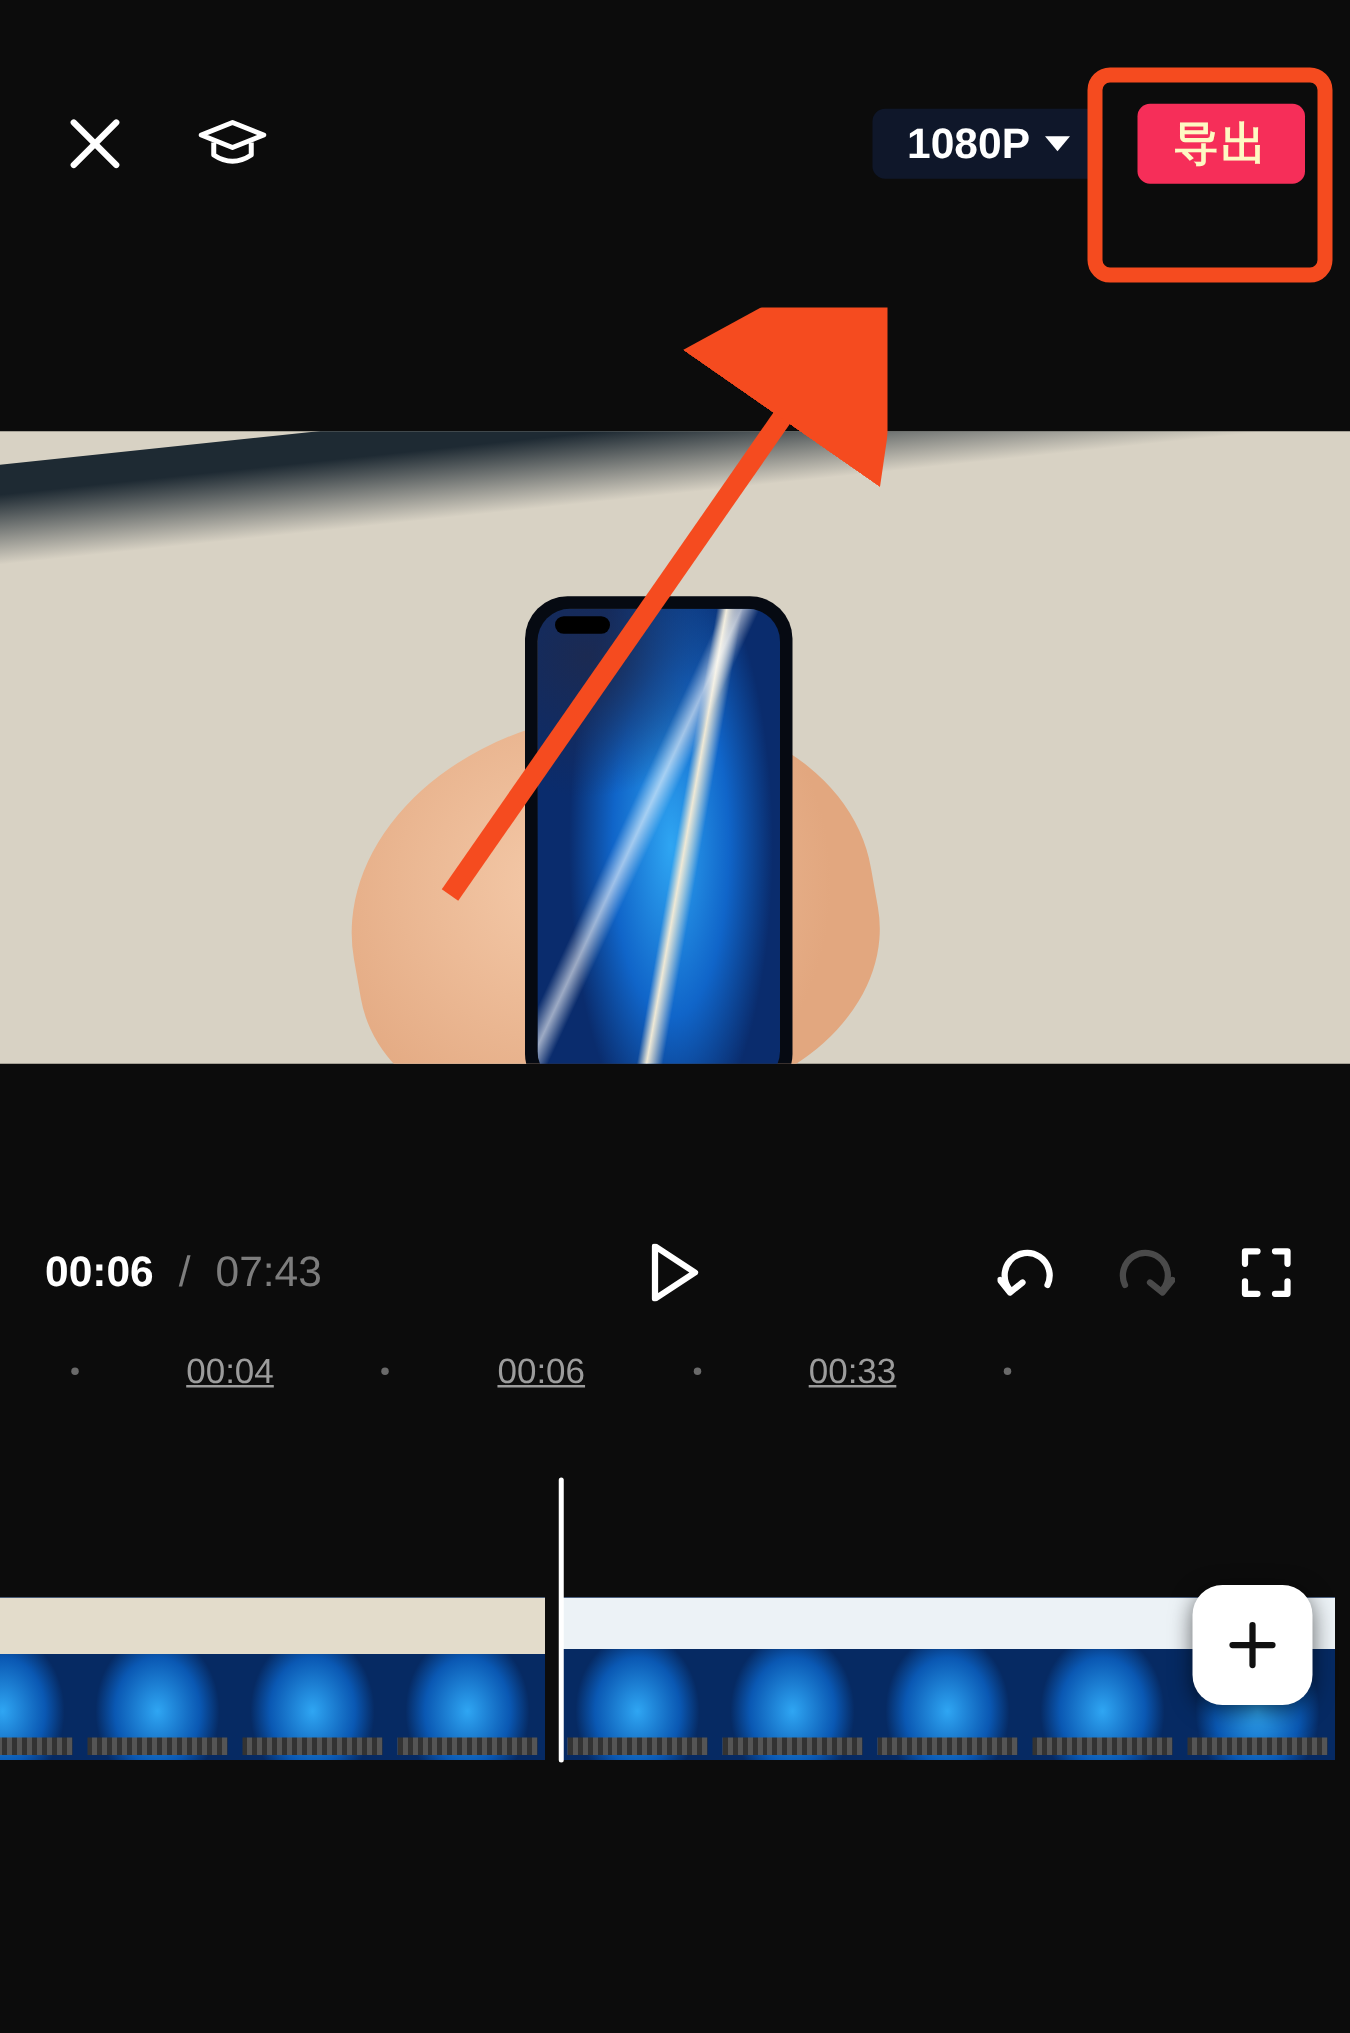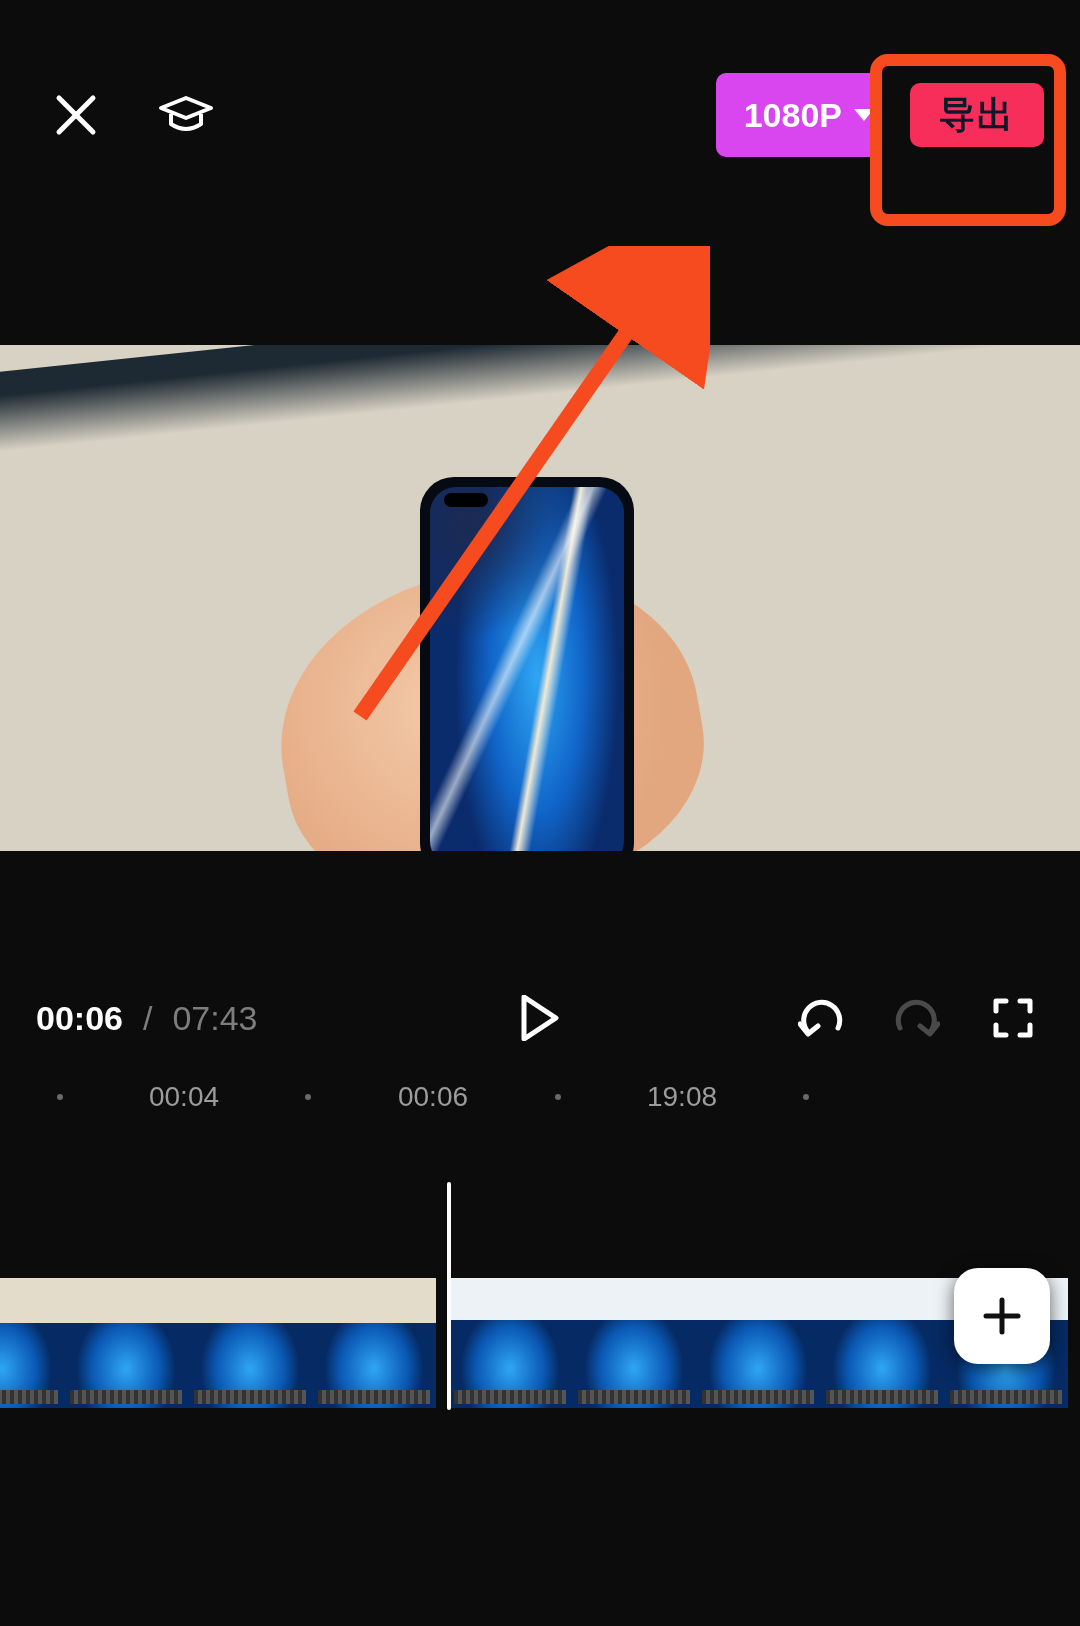--- a/index.html
+++ b/index.html
@@ -34,45 +34,45 @@
     }
     .icon-btn {
       width: 64px; height: 64px;
       display:flex; align-items:center; justify-content:center;
       color:#fff;
     }
     .close-icon { margin-right: 46px;}
     .spacer { flex:1; }
 
     .res-selector {
-      height: 84px;
-      background:#d946ef;
+      height: 56px;
+      background:#0f172a;
       border-radius:10px;
       display:flex;
       align-items:center;
-      padding:0 8px 0 28px;
+      padding:0 26px 0 28px;
       margin-right:28px;
       color:#fff;
       font-size:34px;
       font-weight:600;
       gap:12px;
     }
     .res-selector .caret {
       width:0;height:0;border-left:10px solid transparent;border-right:10px solid transparent;border-top:12px solid #fff;
     }
 
     .export-btn {
       height:64px;
       min-width:134px;
       background:#f62e59;
       border-radius:10px;
       display:flex;
       align-items:center;
       justify-content:center;
-      color:#0f172a;
+      color:#fef9c3;
       font-size:36px;
       font-weight:700;
       letter-spacing:2px;
     }
     .export-highlight {
       position:absolute;
       right: 14px;
       top: 30px;
       width: 196px;
       height: 172px;
@@ -193,21 +193,21 @@
       height:556px;
     }
     .time-ruler{
       height:54px;
       display:flex;
       align-items:center;
       color:#9c9c9c;
       font-size:28px;
       position:relative;
     }
-    .ruler-item{ position:absolute; transform:translateX(-50%);}
+    .ruler-item{ position:absolute; transform:translateX(-50%);text-decoration:underline;}
     .ruler-dot{ width:6px;height:6px;border-radius:50%;background:#6a6a6a;}
     .track{
       position:absolute;
       top:208px; left:0;
       height:130px;
       display:flex;
       gap:0;
     }
     .clip{
       width:124px; height:130px;
@@ -341,21 +341,21 @@
   </div>
 </div>
 
 <div class="timeline">
   <div class="time-ruler" id="ruler">
       <div class="ruler-item ruler-dot" style="left: 60px;"></div>
       <div class="ruler-item" style="left: 184px;">00:04</div>
       <div class="ruler-item ruler-dot" style="left: 308px;"></div>
       <div class="ruler-item" style="left: 433px;">00:06</div>
       <div class="ruler-item ruler-dot" style="left: 558px;"></div>
-      <div class="ruler-item" style="left: 682px;">19:08</div>
+      <div class="ruler-item" style="left: 682px;">00:33</div>
       <div class="ruler-item ruler-dot" style="left: 806px;"></div>
     </div>
 
   <div class="track" style="left:-60px;">
     <div class="clip"></div>
     <div class="clip"></div>
     <div class="clip"></div>
     <div class="clip"></div>
     <div class="track-gap"></div>
     <div class="clip group2"></div>

